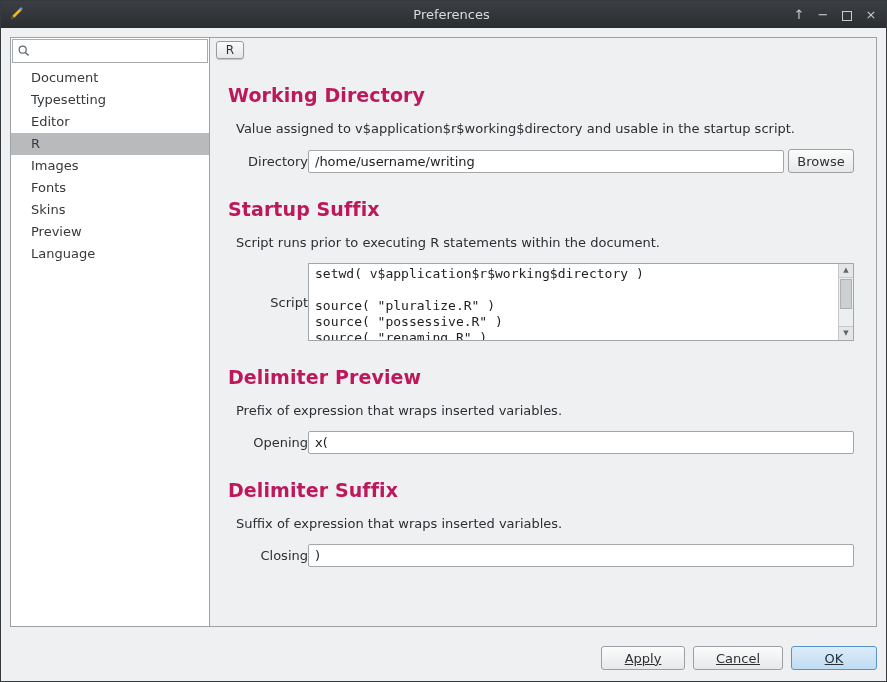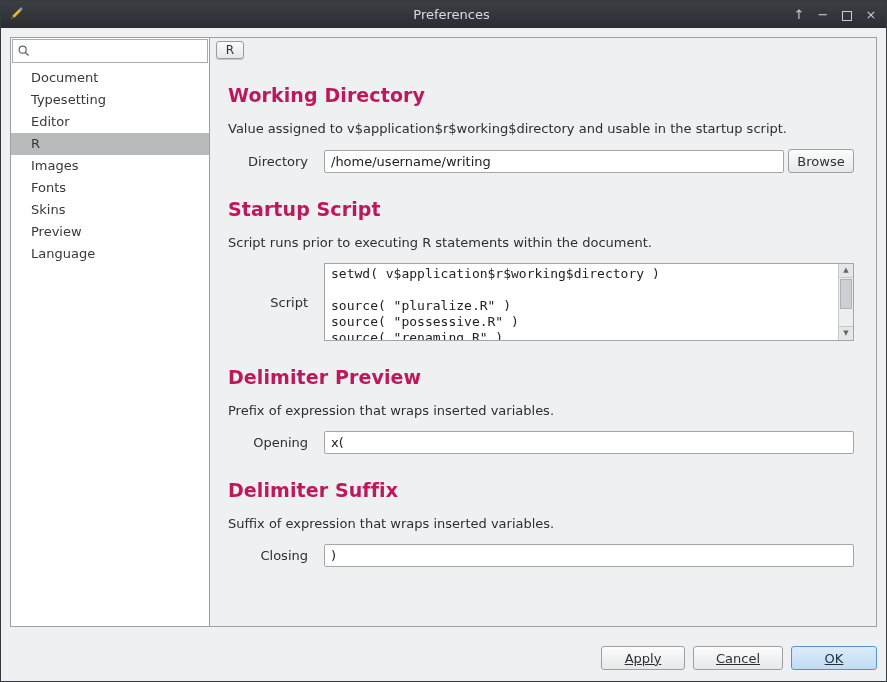--- a/index.html
+++ b/index.html
@@ -51,23 +51,23 @@
   .chip{
     display:inline-block;min-width:10px;padding:1px 8px;margin-left:-12px;
     border:1px solid #989c9e;border-radius:3px;
     background:linear-gradient(#fbfbfb,#e6e7e8);
     box-shadow:0 1px 1px rgba(0,0,0,.18);
     font-size:12px;color:#333;text-align:center;cursor:default;
   }
   h1.section{
     font-size:19px;font-weight:600;color:#be185d;margin:25px 0 0;letter-spacing:.1px;
   }
-  .desc{margin:15px 0 0;color:#2b2f33;}
+  .desc{margin:15px 8px 0;color:#2b2f33;}
   .row{display:flex;align-items:center;margin-top:13px;}
-  .row .lbl{flex:0 0 80px;text-align:right;padding-right:16px;color:#2b2f33;}
+  .row .lbl{flex:0 0 80px;text-align:right;color:#2b2f33;}
   .row .field{flex:1;display:flex;align-items:center;gap:4px;min-width:0;}
   input.text{
     box-sizing:border-box;height:23px;width:100%;
     border:1px solid #a3a7aa;border-radius:2px;background:#fff;
     padding:0 6px;color:#222;
     font:13px "DejaVu Sans","Liberation Sans",sans-serif;
   }
   .btn{
     box-sizing:border-box;height:24px;
     border:1px solid #9aa0a3;border-radius:3px;
@@ -156,21 +156,21 @@
         <p class="desc">Value assigned to v$application$r$working$directory and usable in the startup script.</p>
         <div class="row">
           <span class="lbl">Directory</span>
           <span class="field dir-field">
             <input class="text" value="/home/username/writing" style="">
             <button class="btn browse">Browse</button>
           </span>
         </div>
 
         
-        <h1 class="section">Startup Script</h1>
+        <h1 class="section">Startup Suffix</h1>
         <p class="desc">Script runs prior to executing R statements within the document.</p>
         <div class="row">
           <span class="lbl">Script</span>
           <span class="field">
             <span class="script-wrap">
               <textarea spellcheck="false" style="">setwd( v$application$r$working$directory )
 
 source( "pluralize.R" )
 source( "possessive.R" )
 source( "renaming.R" )</textarea>

